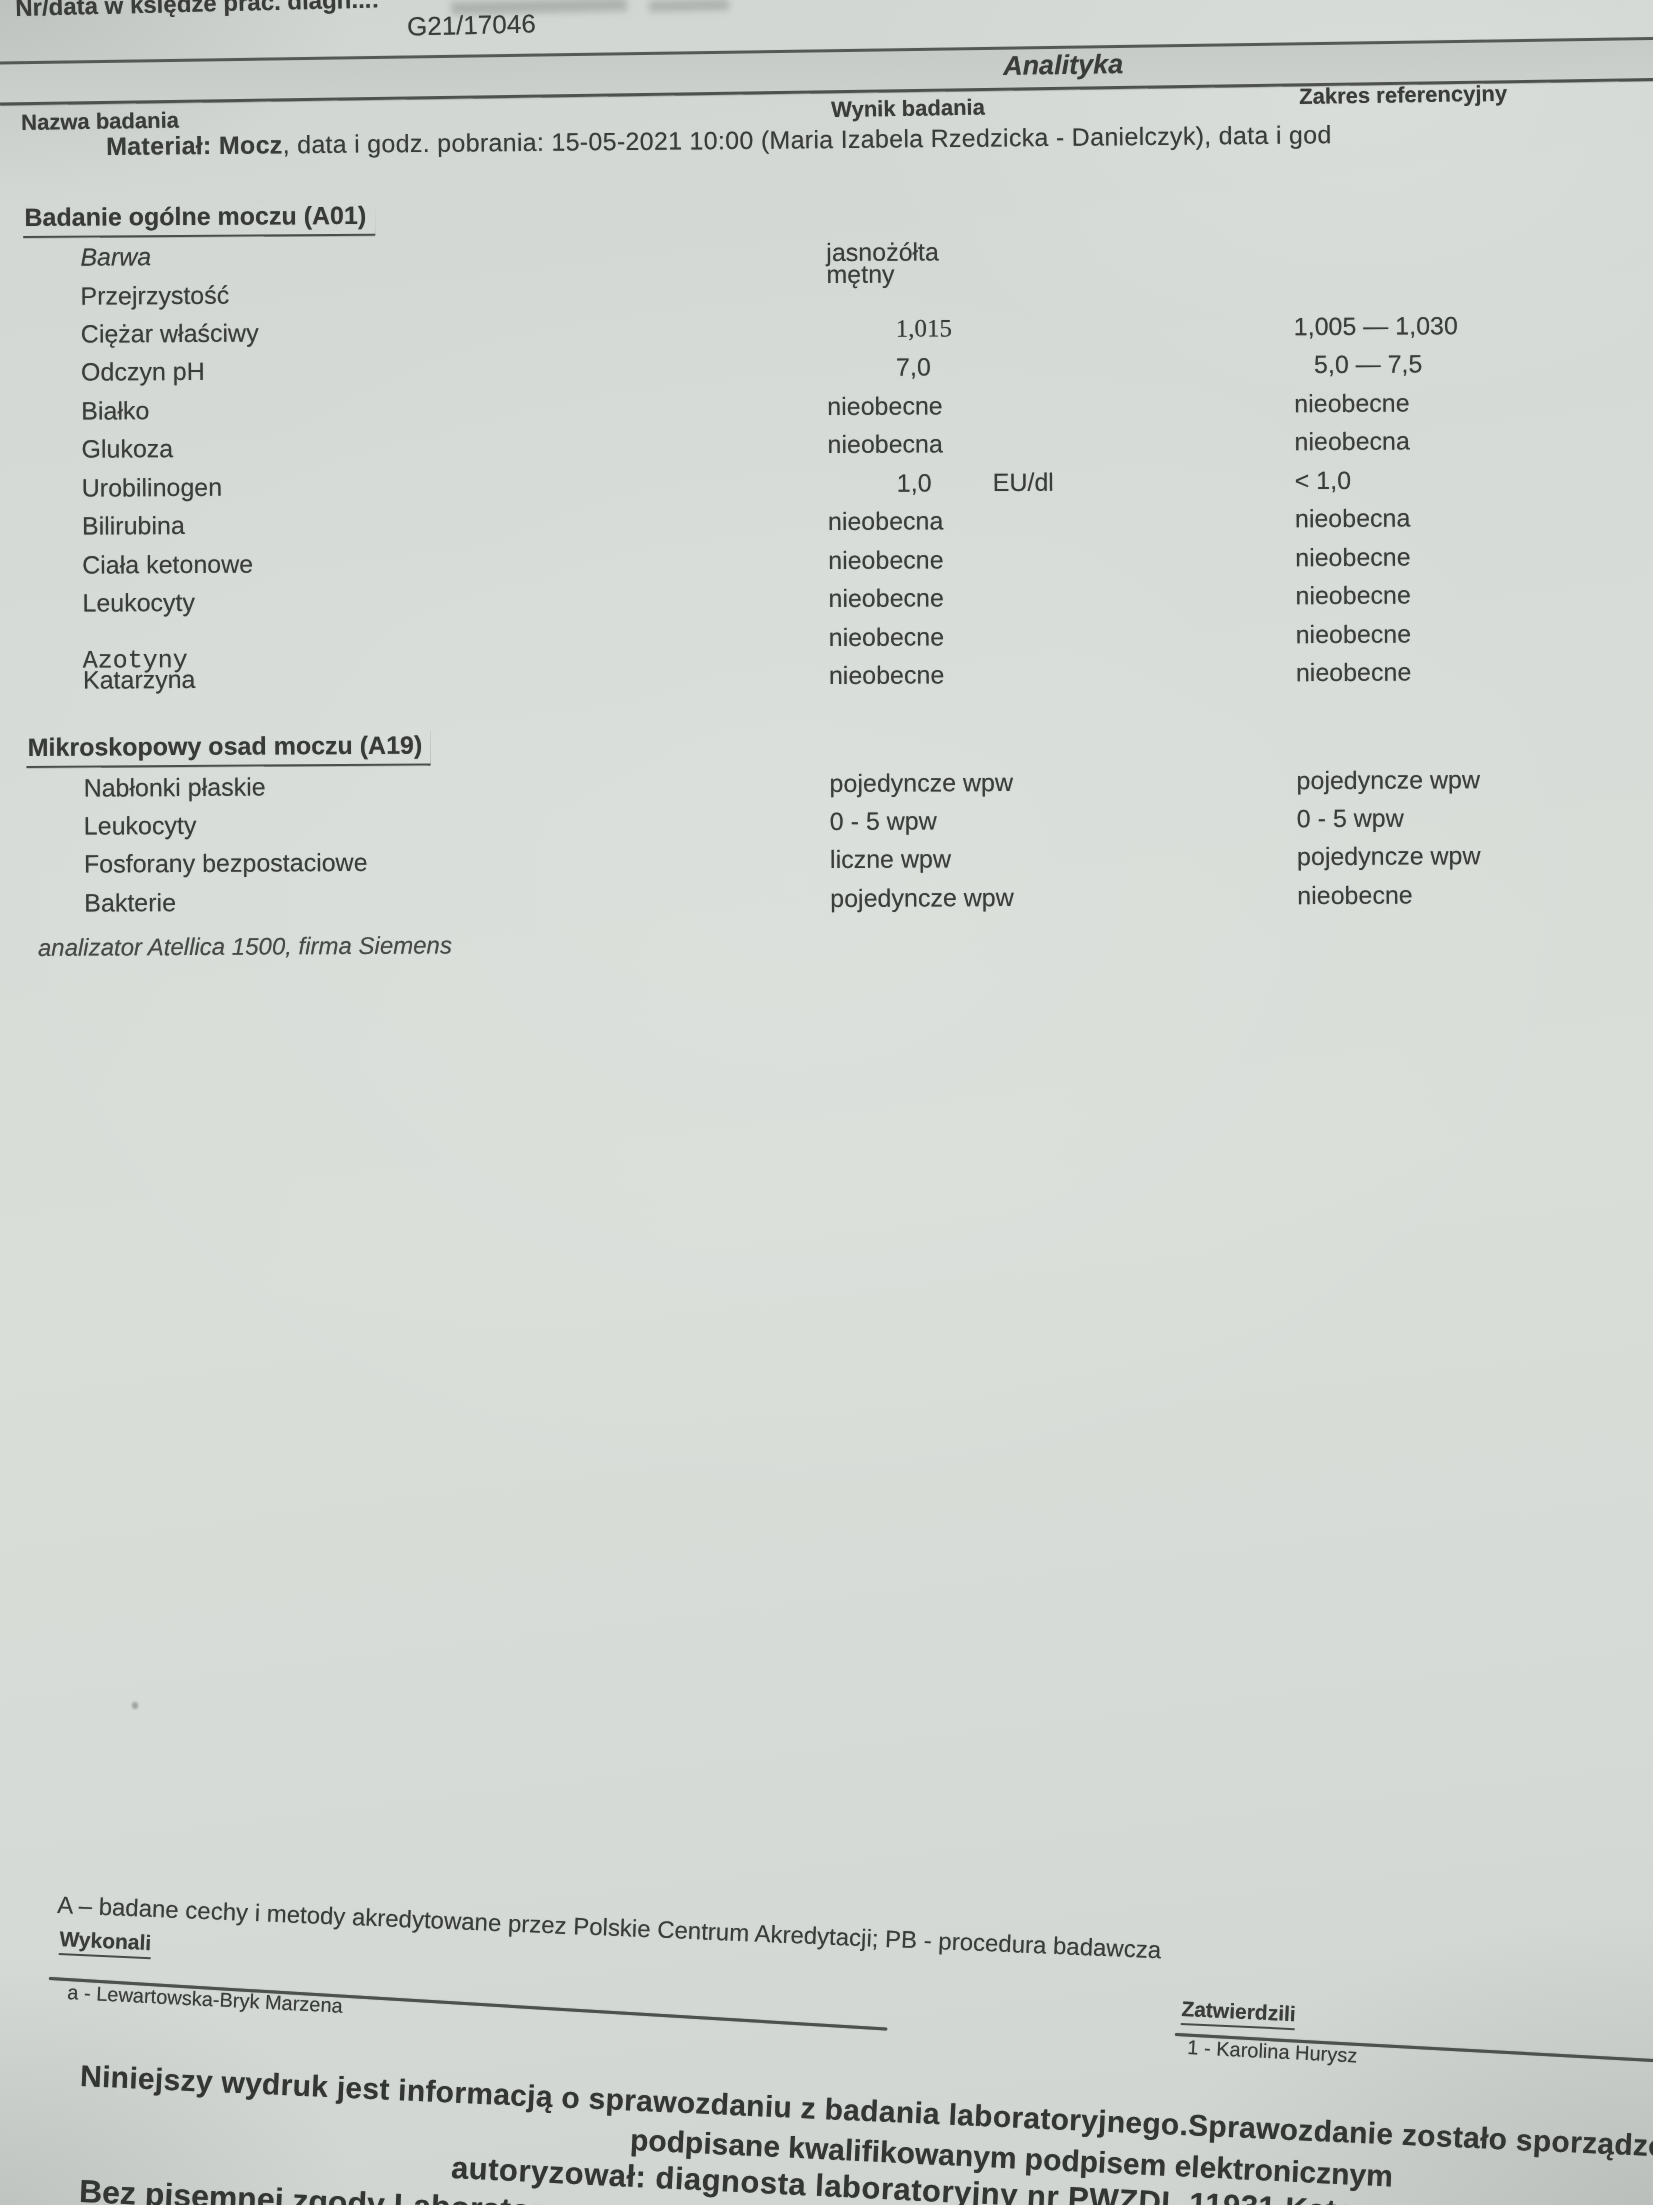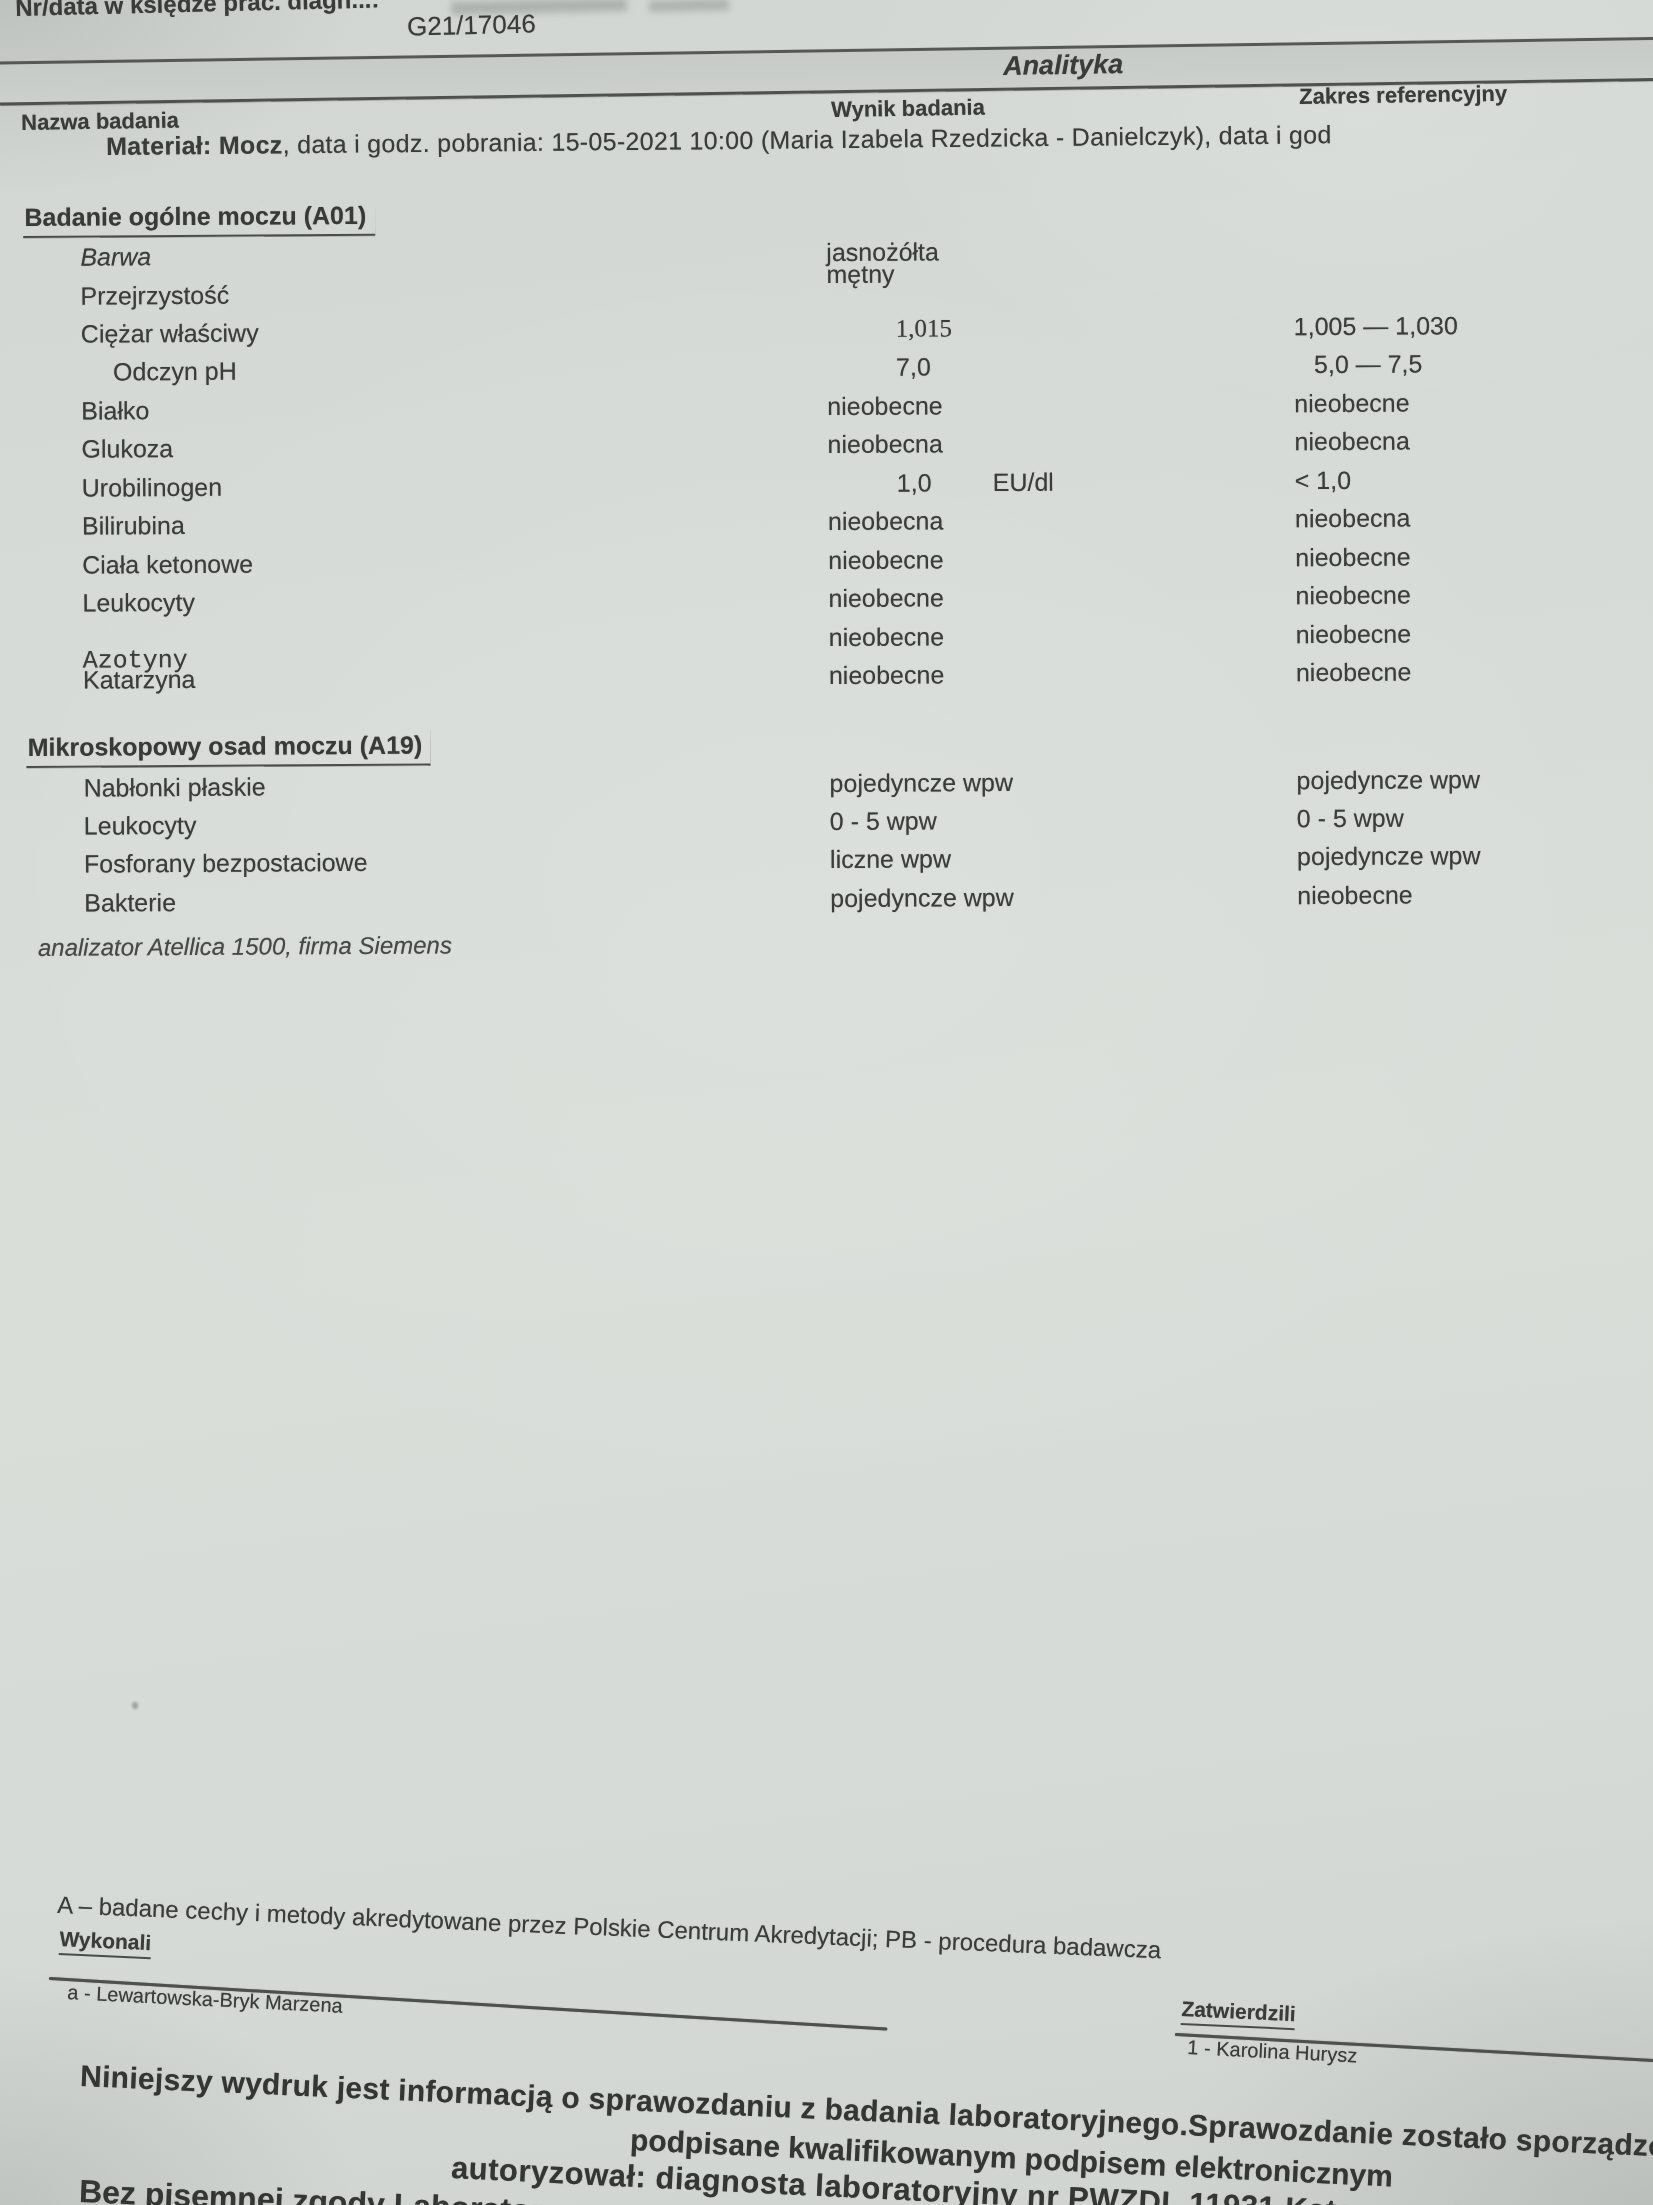--- a/index.html
+++ b/index.html
@@ -84,21 +84,21 @@
 
   <div class="table" id="table">
       <div class="sec-title" style="top: 0px;">Badanie ogólne moczu (A01)</div>
       <span class="cell cl" style="top: 40px; font-style: italic;">Barwa</span>
       <span class="cell cv" style="top: 40px;">jasnożółta</span>
       <span class="cell cl" style="top: 79px;">Przejrzystość</span>
       <span class="cell cv" style="top: 62px;">mętny</span>
       <span class="cell cl" style="top: 117px;">Ciężar właściwy</span>
       <span class="cell cvn" style="top: 117px; font-family: Liberation Serif, serif;">1,015</span>
       <span class="cell cr" style="top: 117px;">1,005 — 1,030</span>
-      <span class="cell cl" style="top: 155px; margin-left: 32px;">Odczyn pH</span>
+      <span class="cell cl" style="top: 155px;">Odczyn pH</span>
       <span class="cell cvn" style="top: 155px;">7,0</span>
       <span class="cell cr" style="top: 155px; margin-left: 20px;">5,0 — 7,5</span>
       <span class="cell cl" style="top: 194px; text-align: right;">Białko</span>
       <span class="cell cv" style="top: 194px;">nieobecne</span>
       <span class="cell cr" style="top: 194px;">nieobecne</span>
       <span class="cell cl" style="top: 232px;">Glukoza</span>
       <span class="cell cv" style="top: 232px;">nieobecna</span>
       <span class="cell cr" style="top: 232px;">nieobecna</span>
       <span class="cell cl" style="top: 271px;">Urobilinogen</span>
       <span class="cell cvn" style="top: 271px;">1,0</span>

